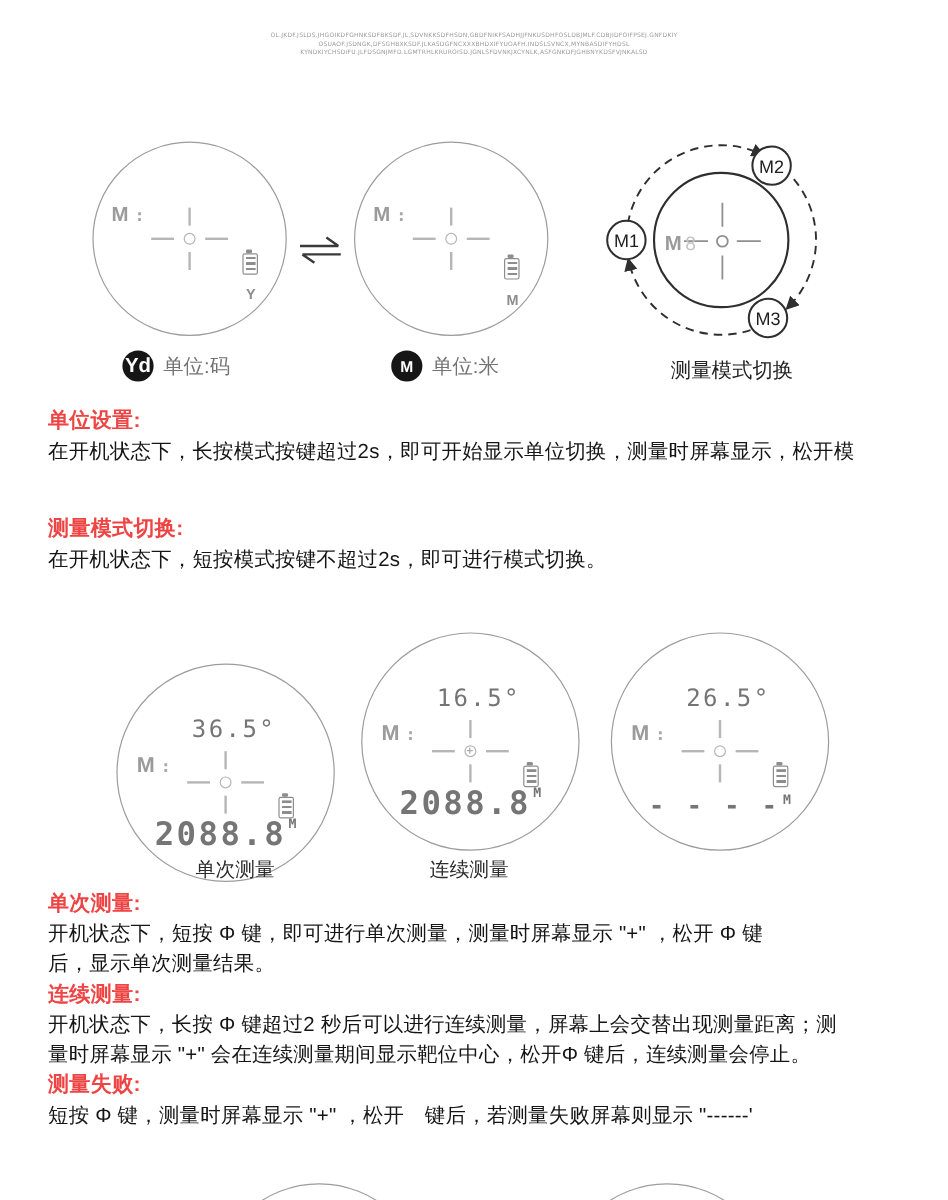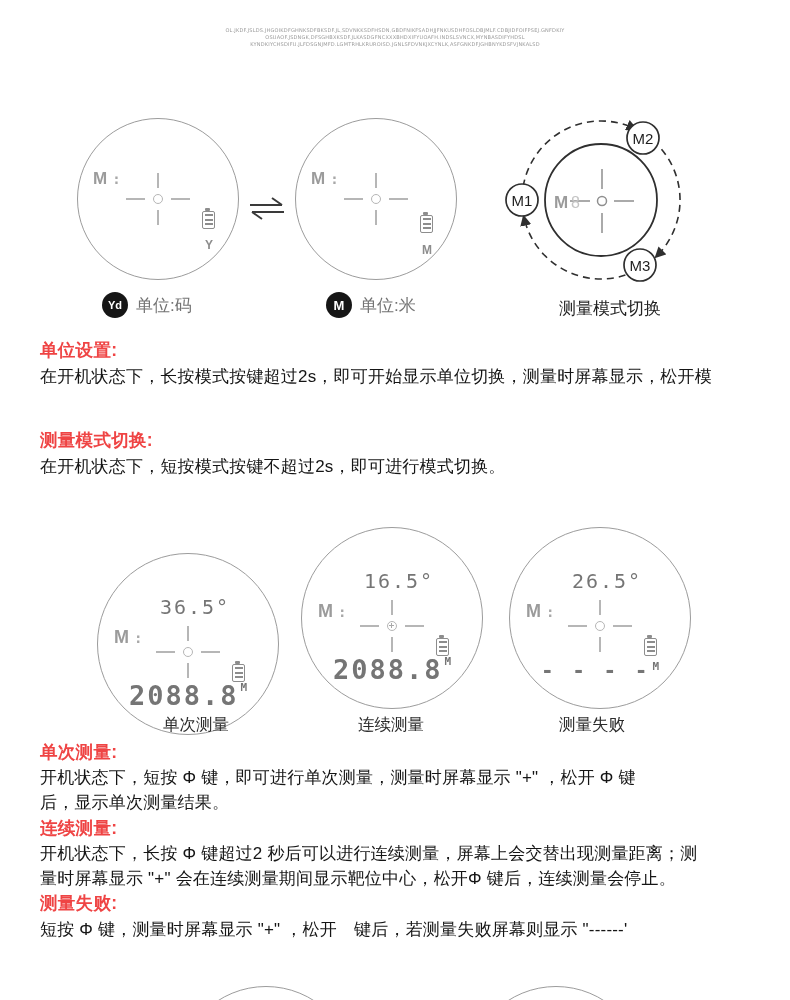--- a/index.html
+++ b/index.html
@@ -29,21 +29,21 @@
   .batt{position:absolute;width:11px;height:16px;border:1.5px solid #8d8d8d;border-radius:2px;}
   .batt::before{content:"";position:absolute;left:2.2px;top:-4px;width:5px;height:2.5px;background:#8d8d8d;border-radius:1px;}
   .batt .cells{position:absolute;left:1.5px;right:1.5px;top:2px;bottom:2px;
                background:repeating-linear-gradient(to bottom,#8d8d8d 0 2px,transparent 2px 4.6px);}
   .unit-letter{position:absolute;font-weight:bold;font-size:12px;color:#8d8d8d;}
 
   
   .badge-group{position:absolute;display:flex;align-items:center;gap:8px;}
   .badge{width:26px;height:26px;border-radius:50%;background:#161616;color:#fff;font-weight:bold;
          display:flex;align-items:center;justify-content:center;}
-  .badge.yd{font-size:11px;}
+  .badge.yd{font-size:17px;}
   .badge.mm{font-size:13px;}
   .badge-label{font-size:17px;color:#737373;}
   .caption{position:absolute;text-align:center;font-size:17px;color:#222;}
   .caption.small{font-size:16.5px;color:#2b2b2b;}
 
   
   .h{position:absolute;left:40px;font-size:17.5px;font-weight:bold;color:#ef4444;letter-spacing:.3px;}
   .p{position:absolute;left:40px;font-size:17px;color:#151515;letter-spacing:.2px;white-space:nowrap;}
 
   
@@ -185,21 +185,20 @@
         <i class="cc"></i>
     </div>
     <div class="batt" style="left:134px;top:110px;">
         <span class="cells"></span>
       </div>
     <div class="dist seg7 fail"><span>- - - -</span><span class="du">M</span></div>
   </div>
 
   <div class="caption small" style="left:311px;top:714px;width:160px;">连续测量</div>
   <div class="caption small" style="left:116px;top:714px;width:160px;">单次测量</div>
-  <div class="caption small" style="left:512px;top:714px;width:160px;">测量失败</div>
 
   <div class="h" style="top:740px;">单次测量:</div>
   <div class="p" style="top:766px;">开机状态下，短按 Φ 键，即可进行单次测量，测量时屏幕显示 "+" ，松开 Φ 键</div>
   <div class="p" style="top:791px;">后，显示单次测量结果。</div>
   <div class="h" style="top:816px;">连续测量:</div>
   <div class="p" style="top:842px;">开机状态下，长按 Φ 键超过2 秒后可以进行连续测量，屏幕上会交替出现测量距离；测</div>
   <div class="p" style="top:867px;">量时屏幕显示 "+" 会在连续测量期间显示靶位中心，松开Φ 键后，连续测量会停止。</div>
   <div class="h" style="top:891px;">测量失败:</div>
   <div class="p" style="top:918px;">短按 Φ 键，测量时屏幕显示 "+" ，松开　键后，若测量失败屏幕则显示 "------'</div>
 

